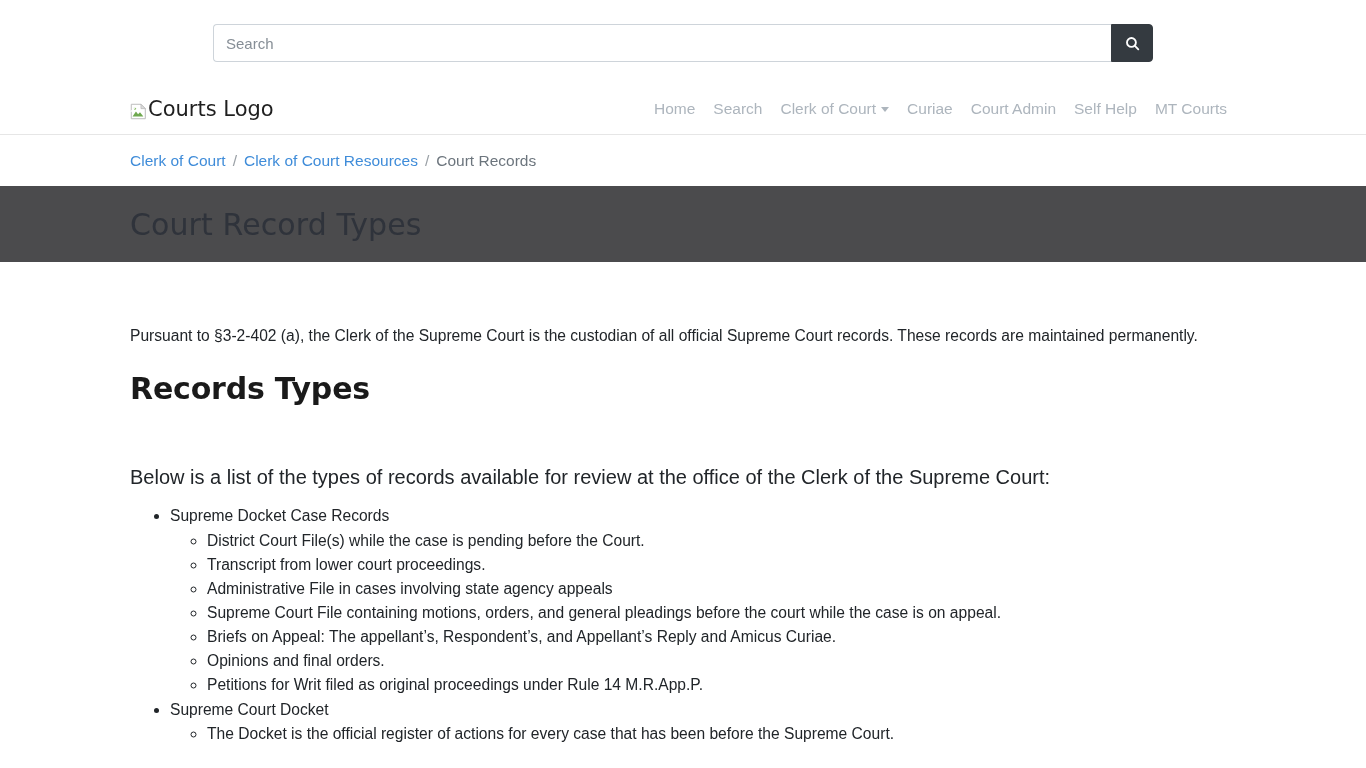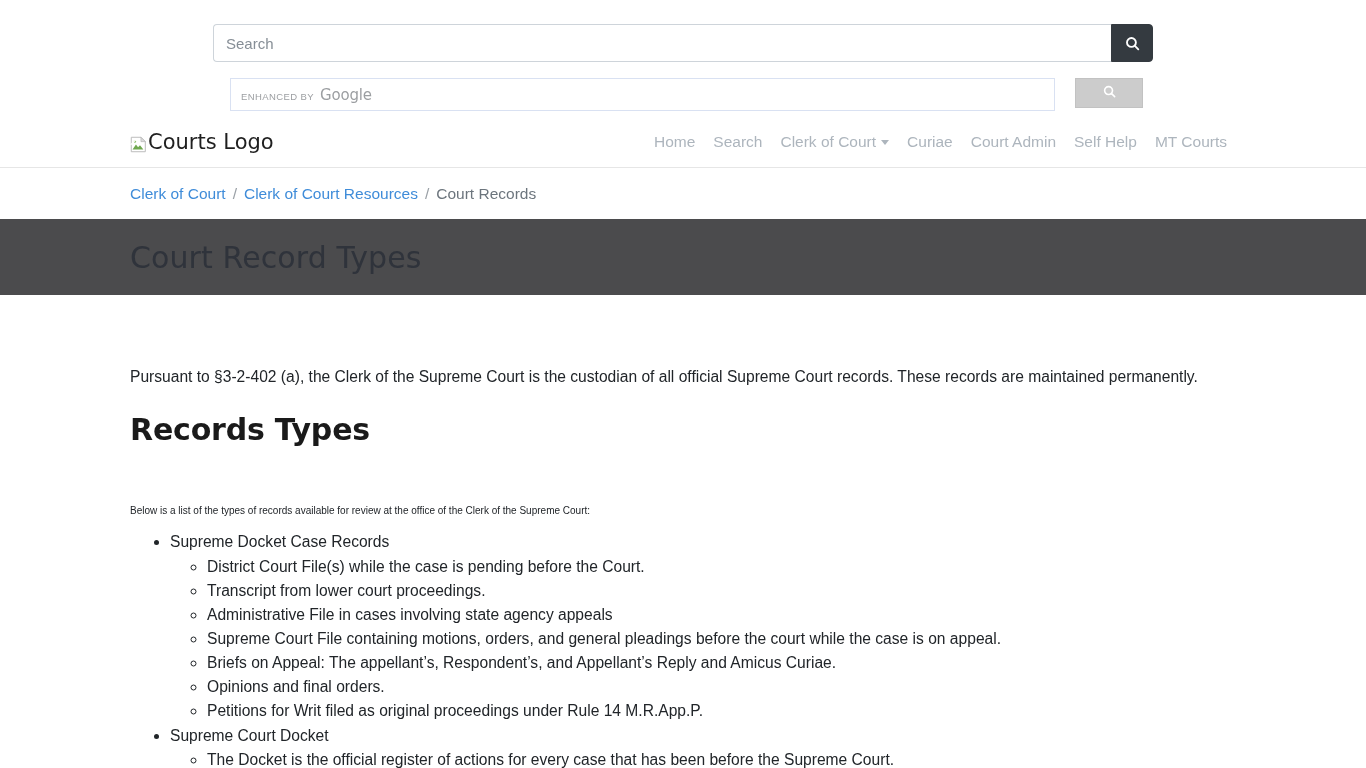--- a/index.html
+++ b/index.html
@@ -196,32 +196,32 @@
   
   .content {
     width: 1106px;
     margin: 0 auto;
     padding-top: 62px;
   }
   .intro {
     font-size: 15.6px;
     line-height: 1.5;
     color: #212529;
-    margin: 8px 0 14px 0;
+    margin: 0 0 14px 0;
   }
   .content h2 {
     font-size: 30px;
     font-weight: 700;
     margin: 24px 0 0 0;
     color: #1a1a1a;
     font-family: "DejaVu Sans", sans-serif;
     letter-spacing: -0.2px;
   }
   .lead {
-    font-size: 10px;
+    font-size: 20px;
     line-height: 1.5;
     color: #212529;
     margin: 56px 0 12px 0;
   }
   ul.lvl1 {
     margin: 0;
     padding-left: 40px;
     list-style-type: disc;
   }
   ul.lvl1 > li {
@@ -250,36 +250,20 @@
     <button class="search-btn">
       <span>
         <svg width="17" height="17" viewBox="0 0 24 24" fill="none" stroke="#ffffff" stroke-width="2.6" stroke-linecap="round">
           <circle cx="10.5" cy="10.5" r="6.3"></circle>
           <line x1="15.4" y1="15.4" x2="20.2" y2="20.2"></line>
         </svg>
       </span>
     </button>
   </div>
 
-  <div class="gcse-row">
-    <div class="gcse-input">
-      <span class="gcse-watermark">
-        <span class="gcse-enhanced">ENHANCED BY</span>
-        <span class="gcse-google">Google</span>
-      </span>
-    </div>
-    <button class="gcse-btn">
-      <span>
-        <svg width="15" height="15" viewBox="0 0 24 24" fill="none" stroke="#ffffff" stroke-width="2.6" stroke-linecap="round">
-          <circle cx="10.5" cy="10.5" r="6.3"></circle>
-          <line x1="15.4" y1="15.4" x2="20.2" y2="20.2"></line>
-        </svg>
-      </span>
-    </button>
-  </div>
 </div>
 
 <div class="navwrap">
   <div class="nav">
     <div class="brand">
       <span class="broken-img">
         <svg width="17" height="17" viewBox="0 0 16 16">
           <path d="M1.2 1.2 H10.3 L14.4 5.3 V14.8 H1.2 Z" fill="#ffffff" stroke="#b9b9b9" stroke-width="0.9"></path>
           <path d="M10.3 1.2 L14.4 5.3 H10.3 Z" fill="#dcdcdc" stroke="#b9b9b9" stroke-width="0.7"></path>
           <path d="M2.4 12.6 L5.6 8.0 L7.6 10.6 L9.4 8.6 L12.6 12.6 Z" fill="#6fa84f"></path>

